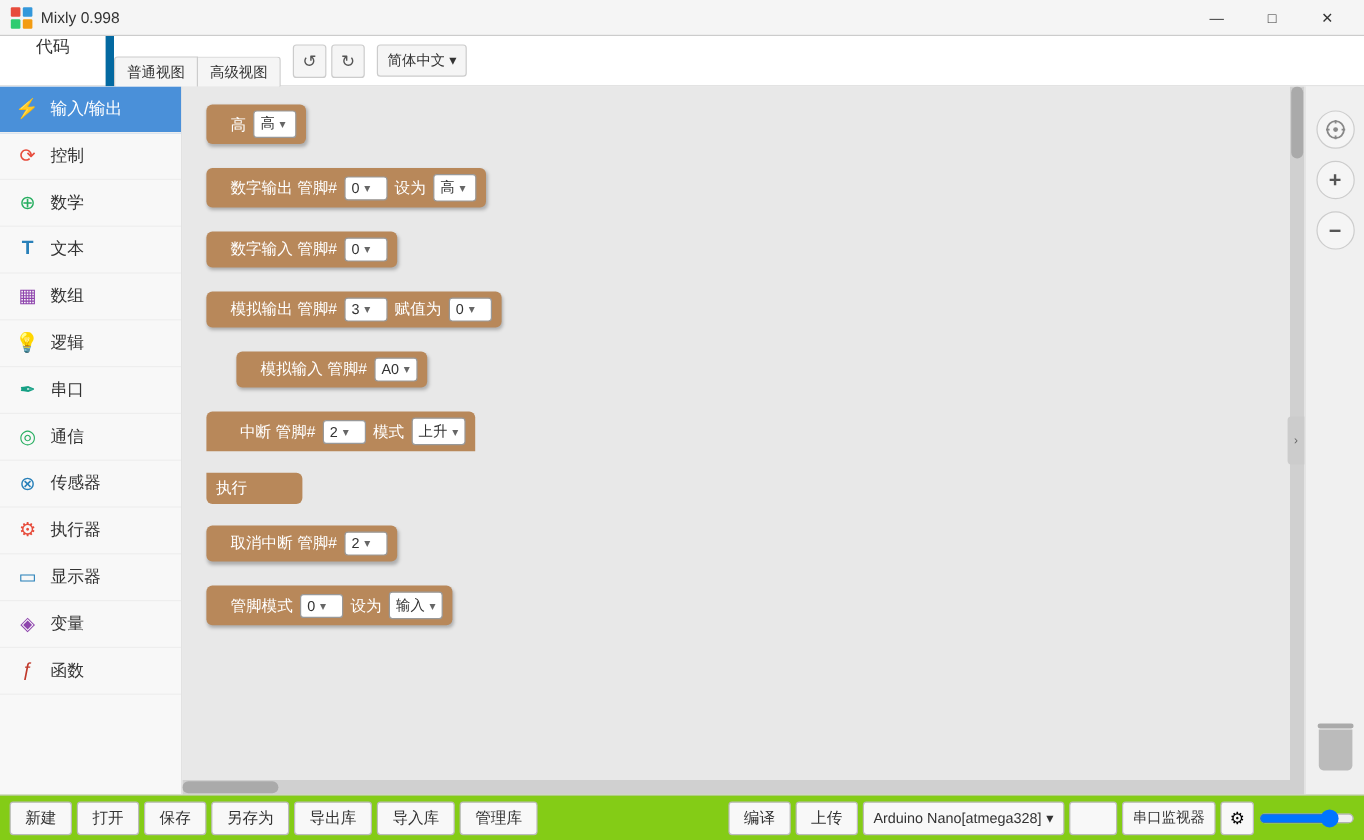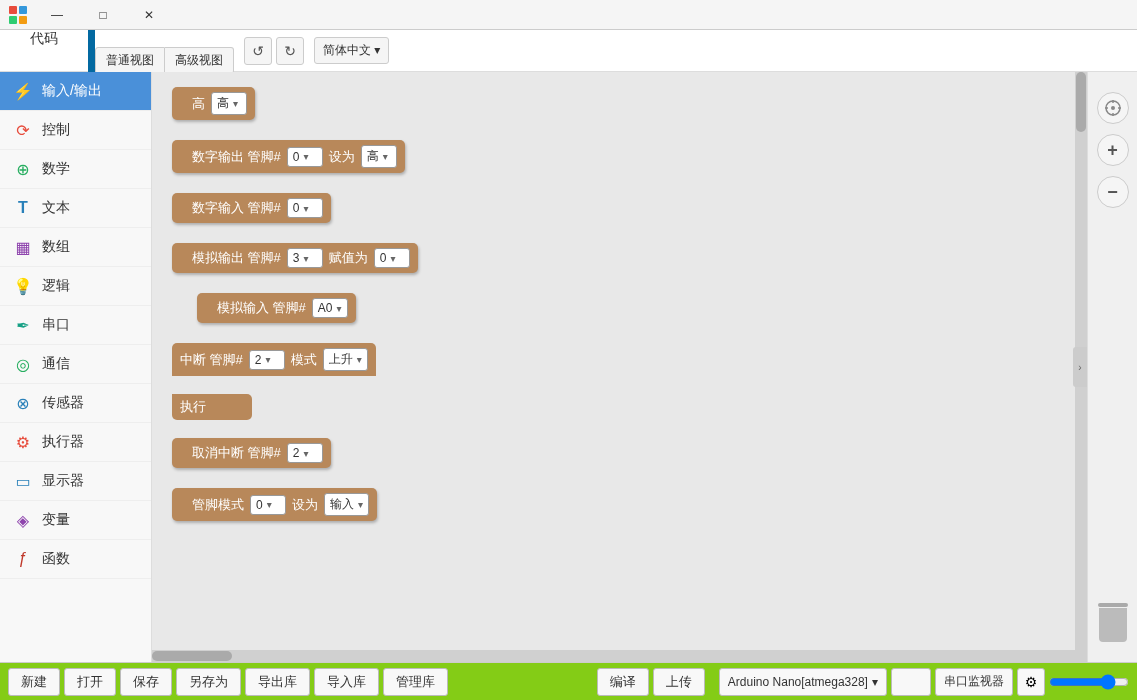--- a/index.html
+++ b/index.html
@@ -217,21 +217,20 @@
       background: #f8f8f8;
       padding: 4px 8px;
       font-size: 12px;
       border-radius: 3px;
       height: 28px;
       cursor: pointer;
       color: #333;
       display: flex;
       align-items: center;
       gap: 4px;
-      margin-left: 10px;
     }
     .port-select {
       border: 1px solid #bbb;
       background: #f8f8f8;
       width: 40px;
       height: 28px;
       border-radius: 3px;
       cursor: pointer;
     }
     .serial-btn {
@@ -384,20 +383,21 @@
 
 <div id="titlebar">
   <div class="app-icon">
     <svg width="20" height="20" viewBox="0 0 20 20">
       <rect x="1" y="1" width="8" height="8" fill="#e74c3c" rx="1"></rect>
       <rect x="11" y="1" width="8" height="8" fill="#3498db" rx="1"></rect>
       <rect x="1" y="11" width="8" height="8" fill="#2ecc71" rx="1"></rect>
       <rect x="11" y="11" width="8" height="8" fill="#f39c12" rx="1"></rect>
     </svg>
   </div>
+  <span class="app-title">Mixly 0.998</span>
   <div class="win-controls">
     <div class="win-btn">—</div>
     <div class="win-btn">□</div>
     <div class="win-btn close">✕</div>
   </div>
 </div>
 
 <div id="header">
   <div class="tab-area">
     <span class="tab">代码</span>
@@ -507,21 +507,21 @@
         </div>
 
         <div class="puzzle-block">
           <div class="blk" style="border-radius:5px;padding-left:20px;margin-left:25px;">
             <span>模拟输入 管脚#</span>
             <span class="dd">A0</span>
           </div>
         </div>
 
         <div class="blk-wrap">
-          <div class="blk-c-open" style="border-radius:5px 5px 0 0;padding-left:8px;">
+          <div class="blk-c-open" style="border-radius:5px 5px 0 0;padding-left:28px;">
             <span>中断 管脚#</span>
             <span class="dd">2</span>
             <span>模式</span>
             <span class="dd">上升</span>
           </div>
           <div class="blk-c-inner" style="min-height:18px;"></div>
           <div class="blk-c-close" style="padding-left:8px;">
             <span>执行</span>
           </div>
         </div>

